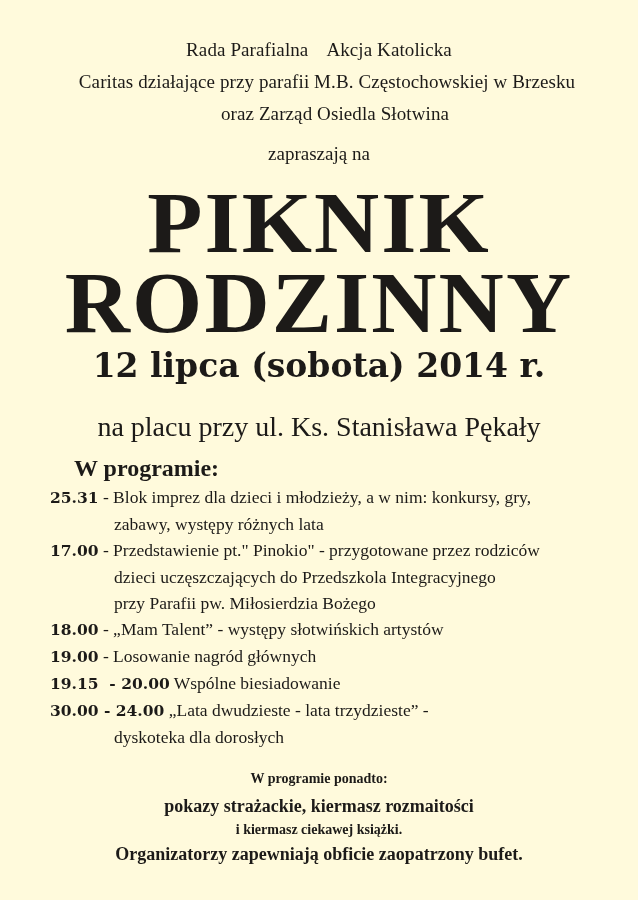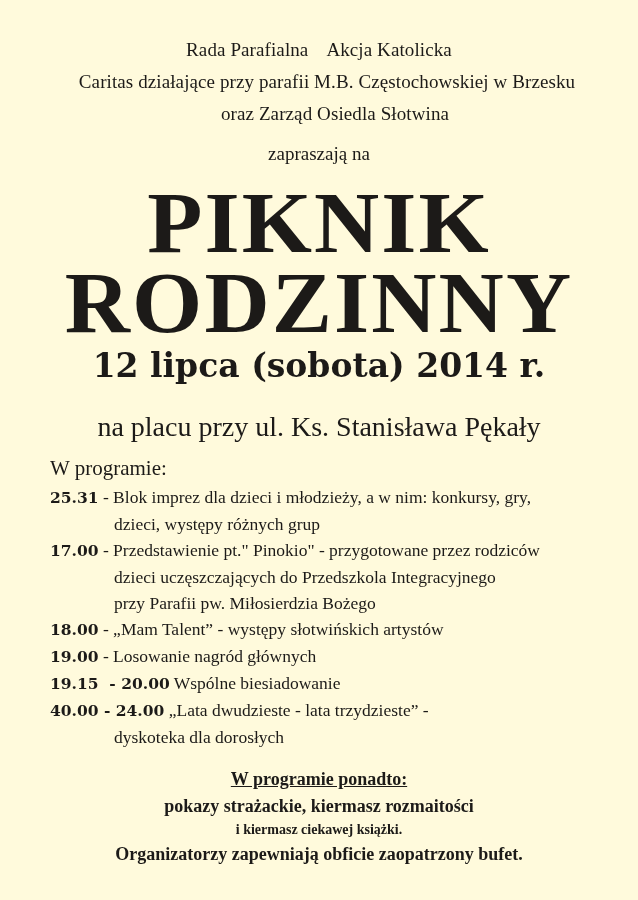--- a/index.html
+++ b/index.html
@@ -68,24 +68,25 @@
 
   .program {
     position: absolute;
     left: 50px;
     top: 456px;
     width: 580px;
     font-family: "Liberation Serif", serif;
     font-size: 17.5px;
   }
   .program-heading {
-    font-weight: normal;
-    font-size: 21px;
+    font-weight: bold;
+    font-size: 24px;
     line-height: 24px;
     margin-bottom: 4px;
+    margin-left: 24px;
   }
   .prog-item {
     display: block;
     line-height: 26px;
     white-space: nowrap;
   }
   .time {
     font-family: "DejaVu Serif", serif;
     font-weight: bold;
     font-size: 15.5px;
@@ -99,21 +100,21 @@
 
   .extra {
     position: absolute;
     left: 0;
     width: 638px;
     text-align: center;
     font-family: "Liberation Serif", serif;
     font-weight: bold;
     white-space: nowrap;
   }
-  .extra-heading { top: 767px; font-size: 18px; line-height: 24px; text-decoration: underline; }
+  .extra-heading { top: 767px; font-size: 14px; line-height: 24px; }
   .extra1 { top: 794px; font-size: 18px; line-height: 24px; }
   .extra2 { top: 818px; font-size: 14px; line-height: 24px; }
   .extra3 { top: 842px; font-size: 18px; line-height: 24px; }
 </style>
 </head>
 <body>
 
 <div class="poster">
 
   <div class="center-line org-line org1">
@@ -130,21 +131,21 @@
   <div class="center-line date">12 lipca (sobota) 2014 r.</div>
   <div class="center-line place">na placu przy ul. Ks. Stanisława Pękały</div>
 
   <div class="program">
     <div class="program-heading">W programie:</div>
 
     <div class="prog-block">
       <span class="prog-item">
         <span class="time">25.31</span><span> - Blok imprez dla dzieci i młodzieży, a w nim: konkursy, gry,</span>
       </span>
-      <span class="cont">dzieci, występy różnych grup</span>
+      <span class="cont">zabawy, występy różnych lata</span>
     </div>
 
     <div class="prog-block">
       <span class="prog-item">
         <span class="time">17.00</span><span> - Przedstawienie pt." Pinokio" - przygotowane przez rodziców</span>
       </span>
       <span class="cont">dzieci uczęszczających do Przedszkola Integracyjnego</span>
       <span class="cont">przy Parafii pw. Miłosierdzia Bożego</span>
     </div>
 
@@ -161,21 +162,21 @@
     </div>
 
     <div class="prog-block">
       <span class="prog-item">
         <span class="time">19.15</span><span class="time" style="white-space:pre">  - 20.00</span><span> Wspólne biesiadowanie</span>
       </span>
     </div>
 
     <div class="prog-block">
       <span class="prog-item">
-        <span class="time">40.00</span><span class="time"> - 24.00</span><span> „Lata dwudzieste - lata trzydzieste” -</span>
+        <span class="time">30.00</span><span class="time"> - 24.00</span><span> „Lata dwudzieste - lata trzydzieste” -</span>
       </span>
       <span class="cont">dyskoteka dla dorosłych</span>
     </div>
   </div>
 
   <div class="extra extra-heading">W programie ponadto:</div>
   <div class="extra extra1">pokazy strażackie, kiermasz rozmaitości</div>
   <div class="extra extra2">i kiermasz ciekawej książki.</div>
   <div class="extra extra3">Organizatorzy zapewniają obficie zaopatrzony bufet.</div>
 

